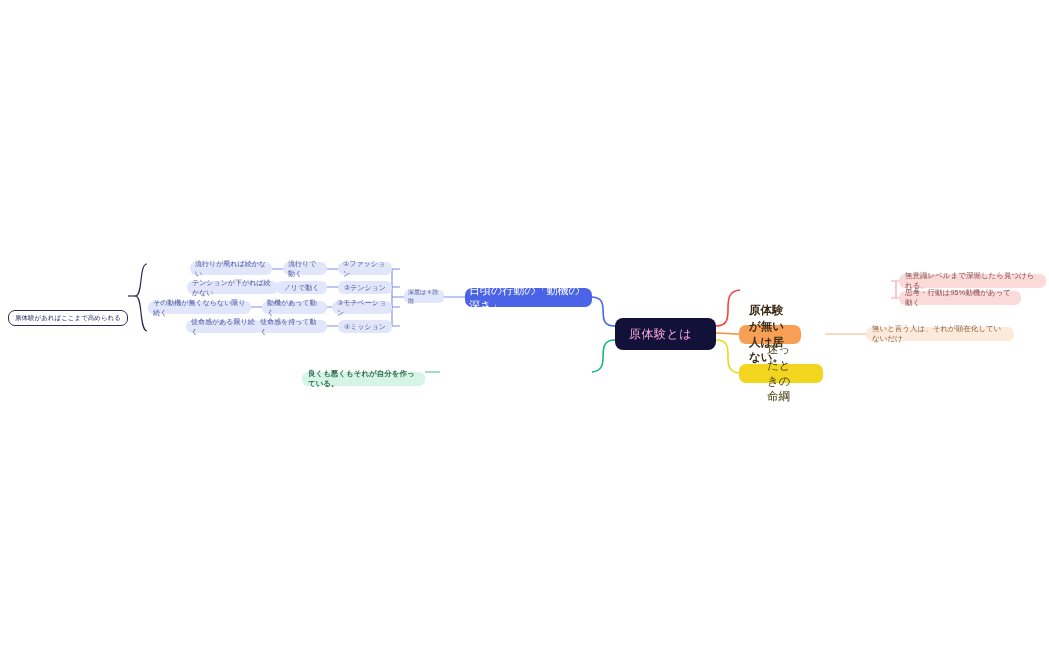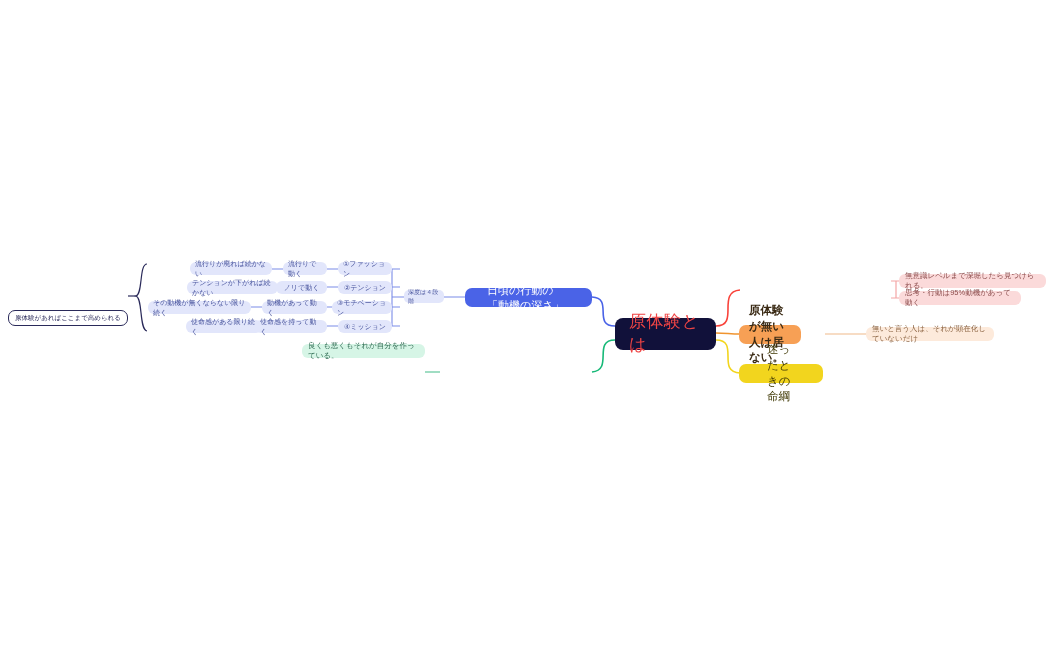--- a/index.html
+++ b/index.html
@@ -32,26 +32,26 @@
     box-sizing: border-box;
     display: flex;
     align-items: center;
     white-space: pre-line;
     line-height: 1.35;
   }
 
   
   .root {
     background: #11113a;
-    color: #ef4444;
+    color: #f9a8d4;
     border-radius: 8px;
-    font-size: 17px;
+    font-size: 12px;
     letter-spacing: 0.5px;
     padding: 0 14px;
-    justify-content: flex-end;
+    justify-content: flex-start;
   }
 
   
   .n-red {
     background: #f9423a;
     color: #ffffff;
     border-radius: 7px;
     font-size: 11.5px;
     padding: 5px 10px;
   }
@@ -75,21 +75,21 @@
     color: #ffffff;
     border-radius: 7px;
     font-size: 11.5px;
     padding: 6px 10px;
   }
   .n-blue {
     background: #4a63e7;
     color: #ffffff;
     border-radius: 7px;
     font-size: 11px;
-    padding: 5px 22px;
+    padding: 5px 4px;
   }
 
   
   .leaf-pink {
     background: #fbdada;
     color: #8a4a4a;
     border-radius: 6px;
     font-size: 7.5px;
     padding: 3px 6px;
   }
@@ -176,21 +176,21 @@
   <div class="node leaf-pink" style="left:899px; top:274px; width:147px; height:14px;">
     <span>無意識レベルまで深堀したら見つけられる。</span>
   </div>
   <div class="node leaf-pink" style="left:899px; top:291px; width:122px; height:14px;">
     <span>思考・行動は95%動機があって動く</span>
   </div>
 
   <div class="node n-orange" style="left:739px; top:325px; width:62px; height:19px;">
     <span>原体験が無い人は居ない。</span>
   </div>
-  <div class="node leaf-peach" style="left:866px; top:327px; width:128px; height:14px;">
+  <div class="node leaf-peach" style="left:866px; top:327px; width:148px; height:14px;">
     <span>無いと言う人は、それが顕在化していないだけ</span>
   </div>
 
   <div class="node n-yellow" style="left:739px; top:364px; width:84px; height:19px;">
     <span>迷ったときの命綱</span>
   </div>
 
   <div class="node n-blue" style="left:465px; top:288px; width:127px; height:19px; justify-content:center;">
     <span>日頃の行動の「動機の深さ」</span>
   </div>
@@ -234,17 +234,17 @@
     <span>その動機が無くならない限り続く</span>
   </div>
   <div class="node leaf-blue" style="left:186px; top:320px; width:76px; height:13px;">
     <span>使命感がある限り続く</span>
   </div>
 
   <div class="node leaf-outline" style="left:8px; top:310px; width:120px; height:16px;">
     <span>原体験があればここまで高められる</span>
   </div>
 
-  <div class="node leaf-mint" style="left:302px; top:344px; width:123px; height:14px;">
+  <div class="node leaf-mint" style="left:302px; top:372px; width:123px; height:14px;font-weight:bold;">
     <span>良くも悪くもそれが自分を作っている。</span>
   </div>
 
 </div>
 
 </body></html>

